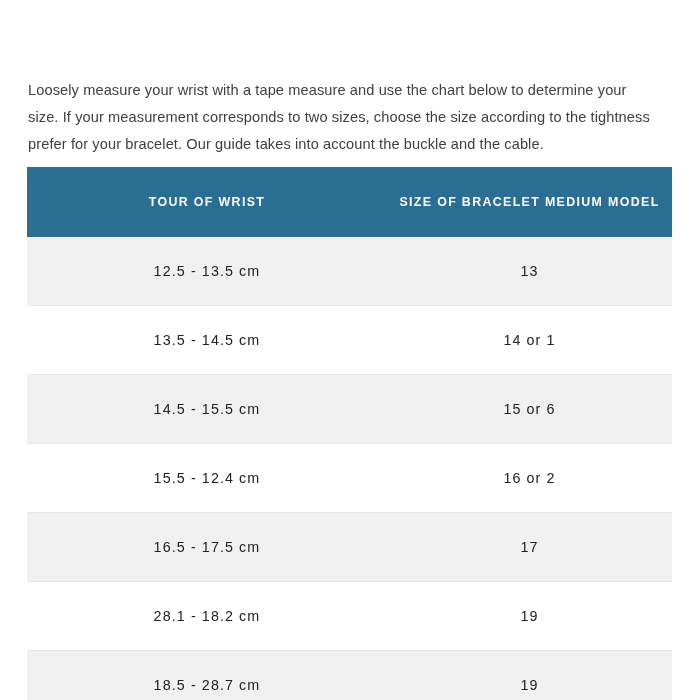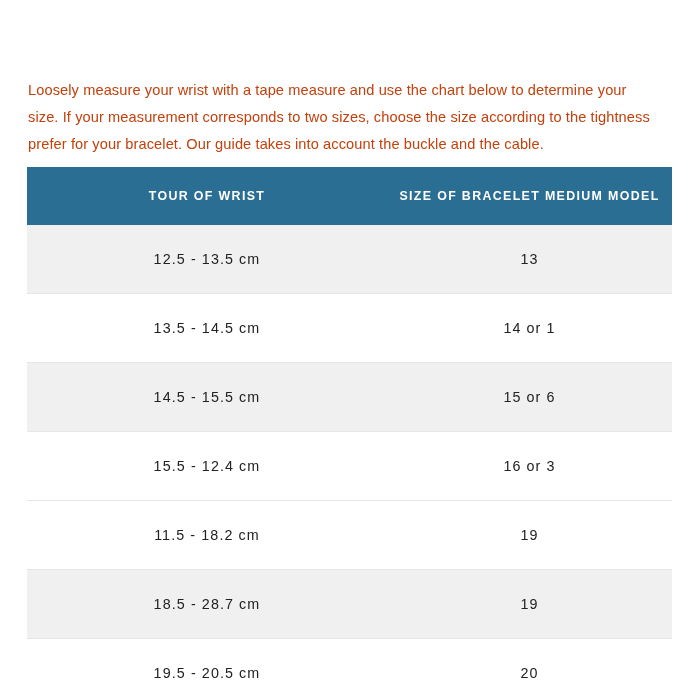--- a/index.html
+++ b/index.html
@@ -22,21 +22,21 @@
   }
 
   
   .intro {
     position: absolute;
     left: 28px;
     top: 62px;
     width: 632px;
     font-size: 14.6px;
     line-height: 27px;
-    color: #c2410c;
+    color: #404040;
     letter-spacing: 0.1px;
     text-align: left;
   }
 
   
   .size-table {
     position: absolute;
     left: 27px;
     top: 167px;
     width: 645px;
@@ -44,21 +44,21 @@
     table-layout: fixed;
   }
   .size-table thead th {
     background: #2a6e93;
     color: #ffffff;
     font-size: 12.4px;
     font-weight: bold;
     letter-spacing: 1.35px;
     text-transform: uppercase;
     height: 50px;
-    padding: 4px;
+    padding: 10px;
     text-align: center;
     vertical-align: middle;
     border: none;
   }
   .size-table tbody td {
     height: 52px;
     padding: 8px;
     font-size: 14.3px;
     letter-spacing: 1.1px;
     color: #222222;
@@ -105,24 +105,28 @@
         <tr class="even">
           <td class="cell-wrist">13.5 - 14.5 cm</td>
           <td class="cell-size">14 or 1</td>
         </tr>
         <tr class="odd">
           <td class="cell-wrist">14.5 - 15.5 cm</td>
           <td class="cell-size">15 or 6</td>
         </tr>
         <tr class="even">
           <td class="cell-wrist">15.5 - 12.4 cm</td>
-          <td class="cell-size">16 or 3</td>
+          <td class="cell-size">16 or 2</td>
+        </tr>
+        <tr class="odd">
+          <td class="cell-wrist">16.5 - 17.5 cm</td>
+          <td class="cell-size">17</td>
         </tr>
         <tr class="even">
-          <td class="cell-wrist">11.5 - 18.2 cm</td>
+          <td class="cell-wrist">28.1 - 18.2 cm</td>
           <td class="cell-size">19</td>
         </tr>
         <tr class="odd">
           <td class="cell-wrist">18.5 - 28.7 cm</td>
           <td class="cell-size">19</td>
         </tr>
         <tr class="even">
           <td class="cell-wrist">19.5 - 20.5 cm</td>
           <td class="cell-size">20</td>
         </tr>

